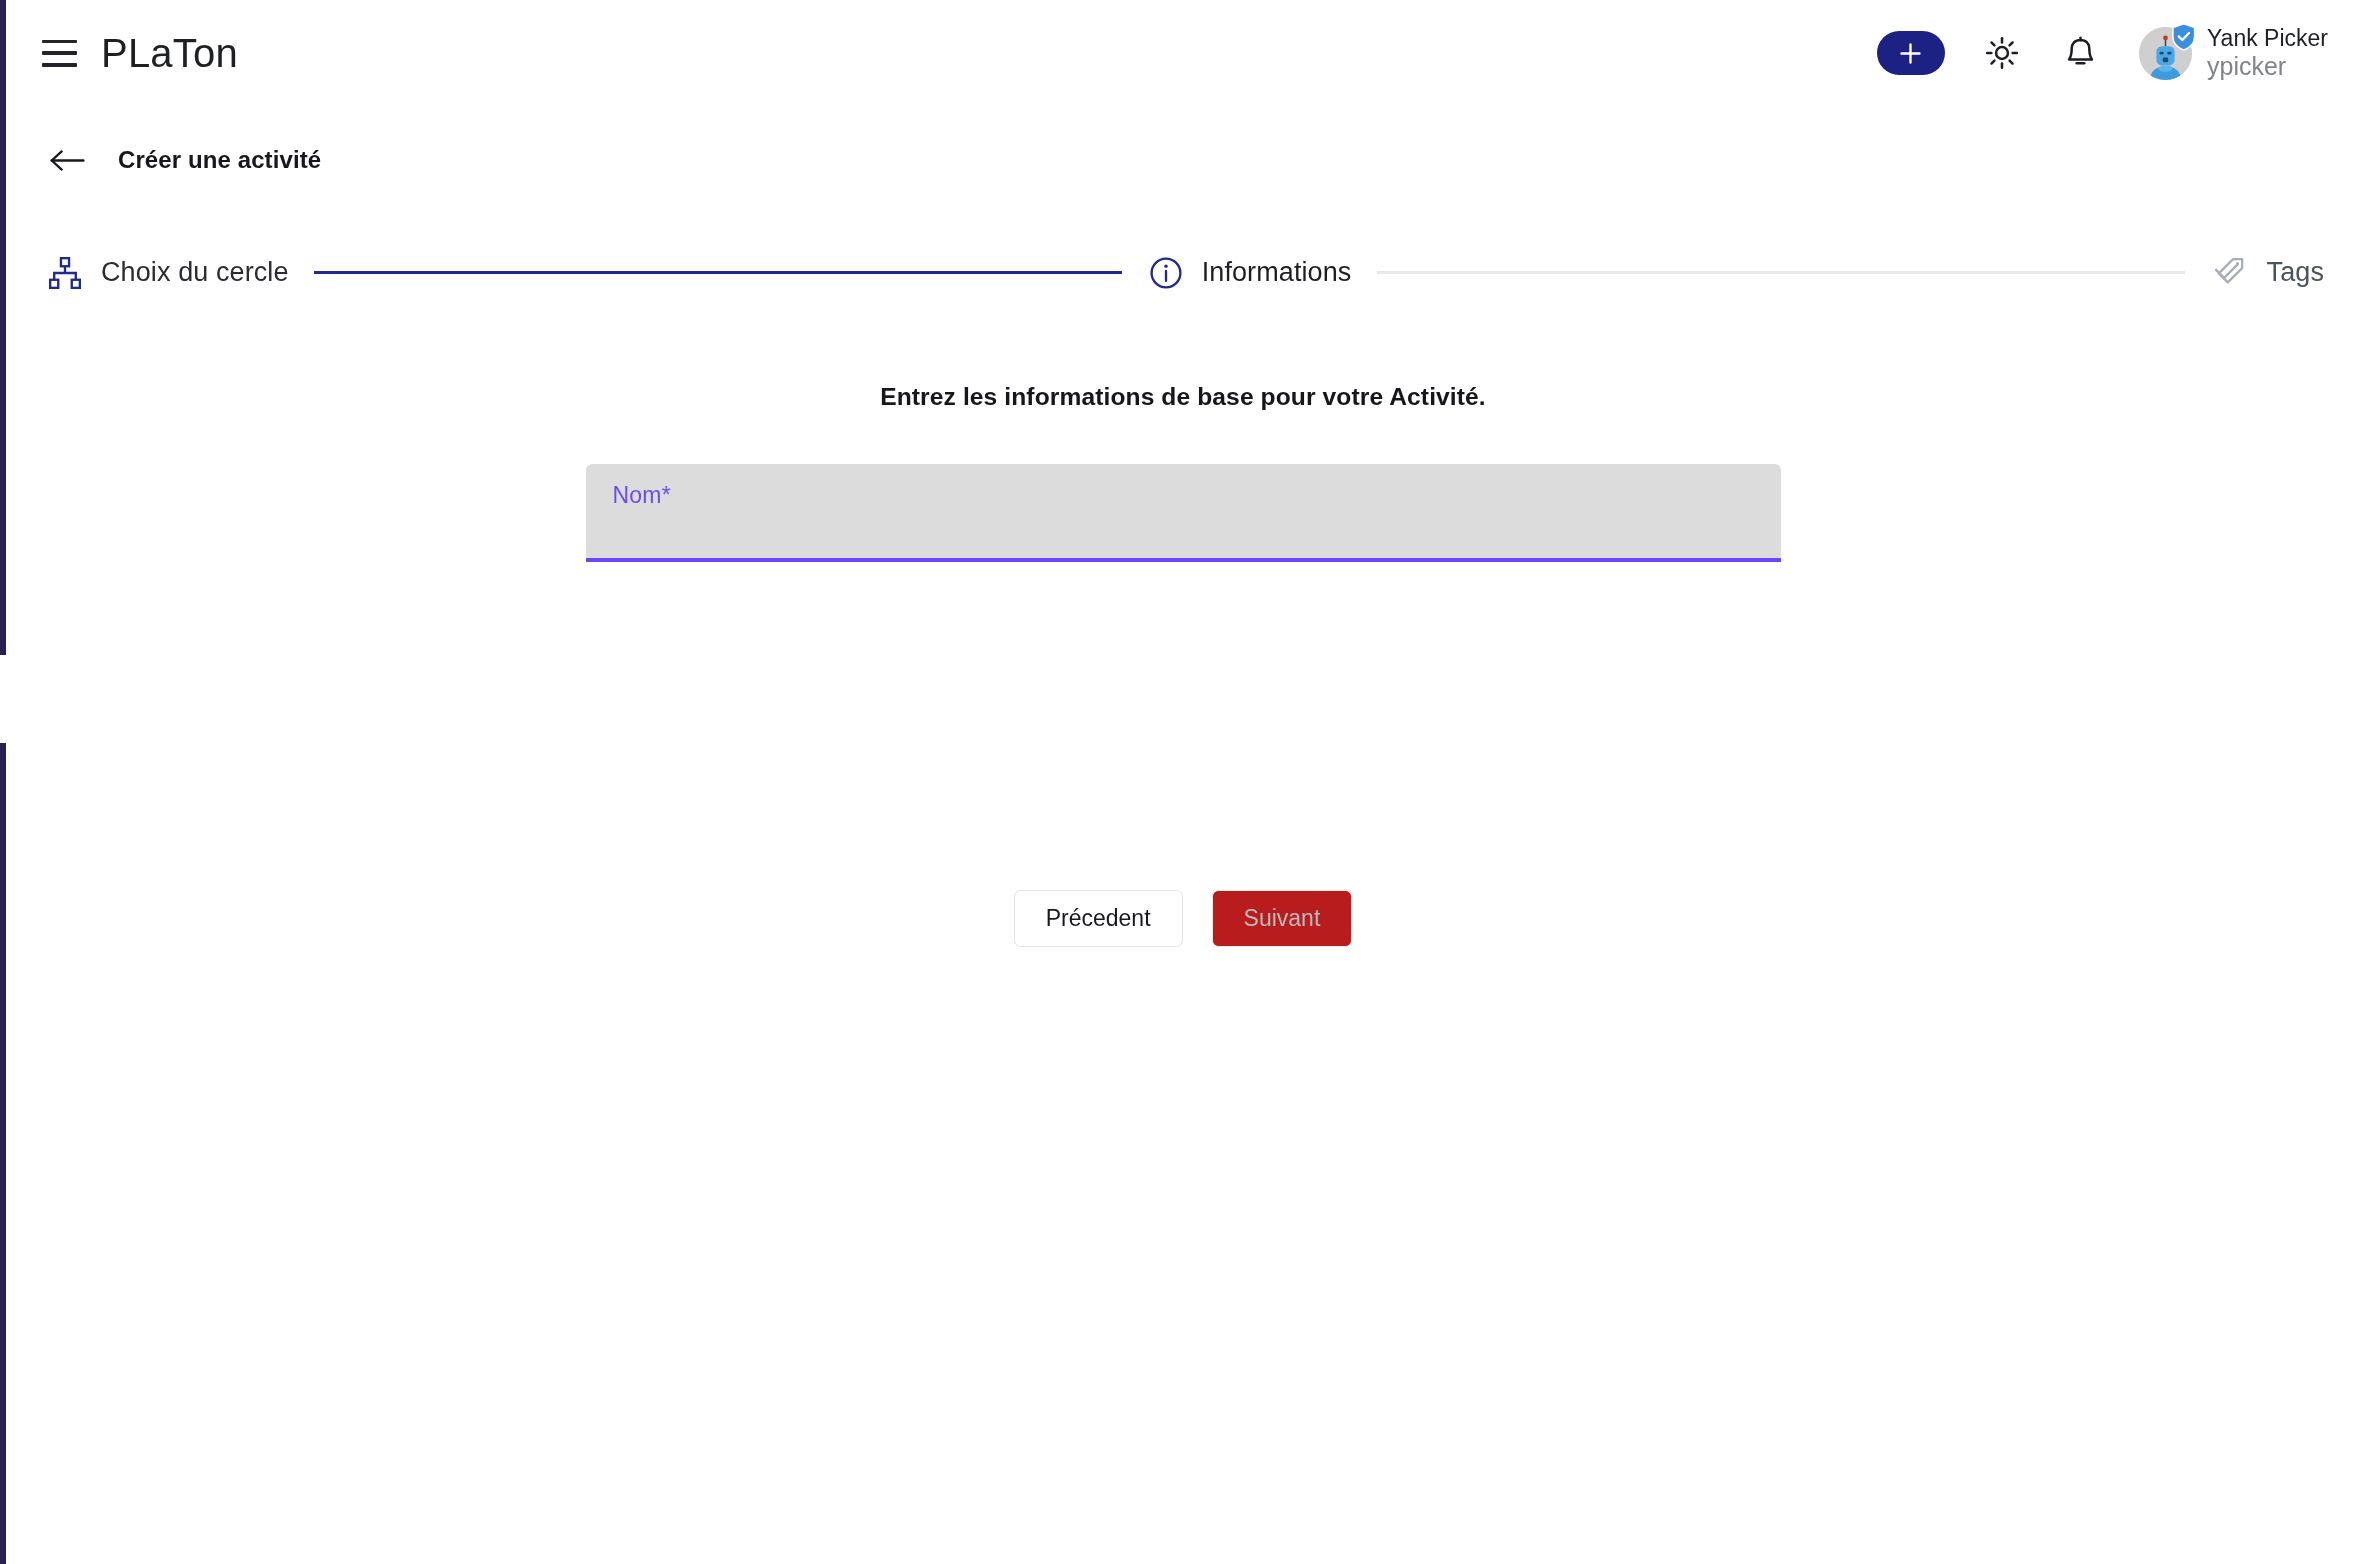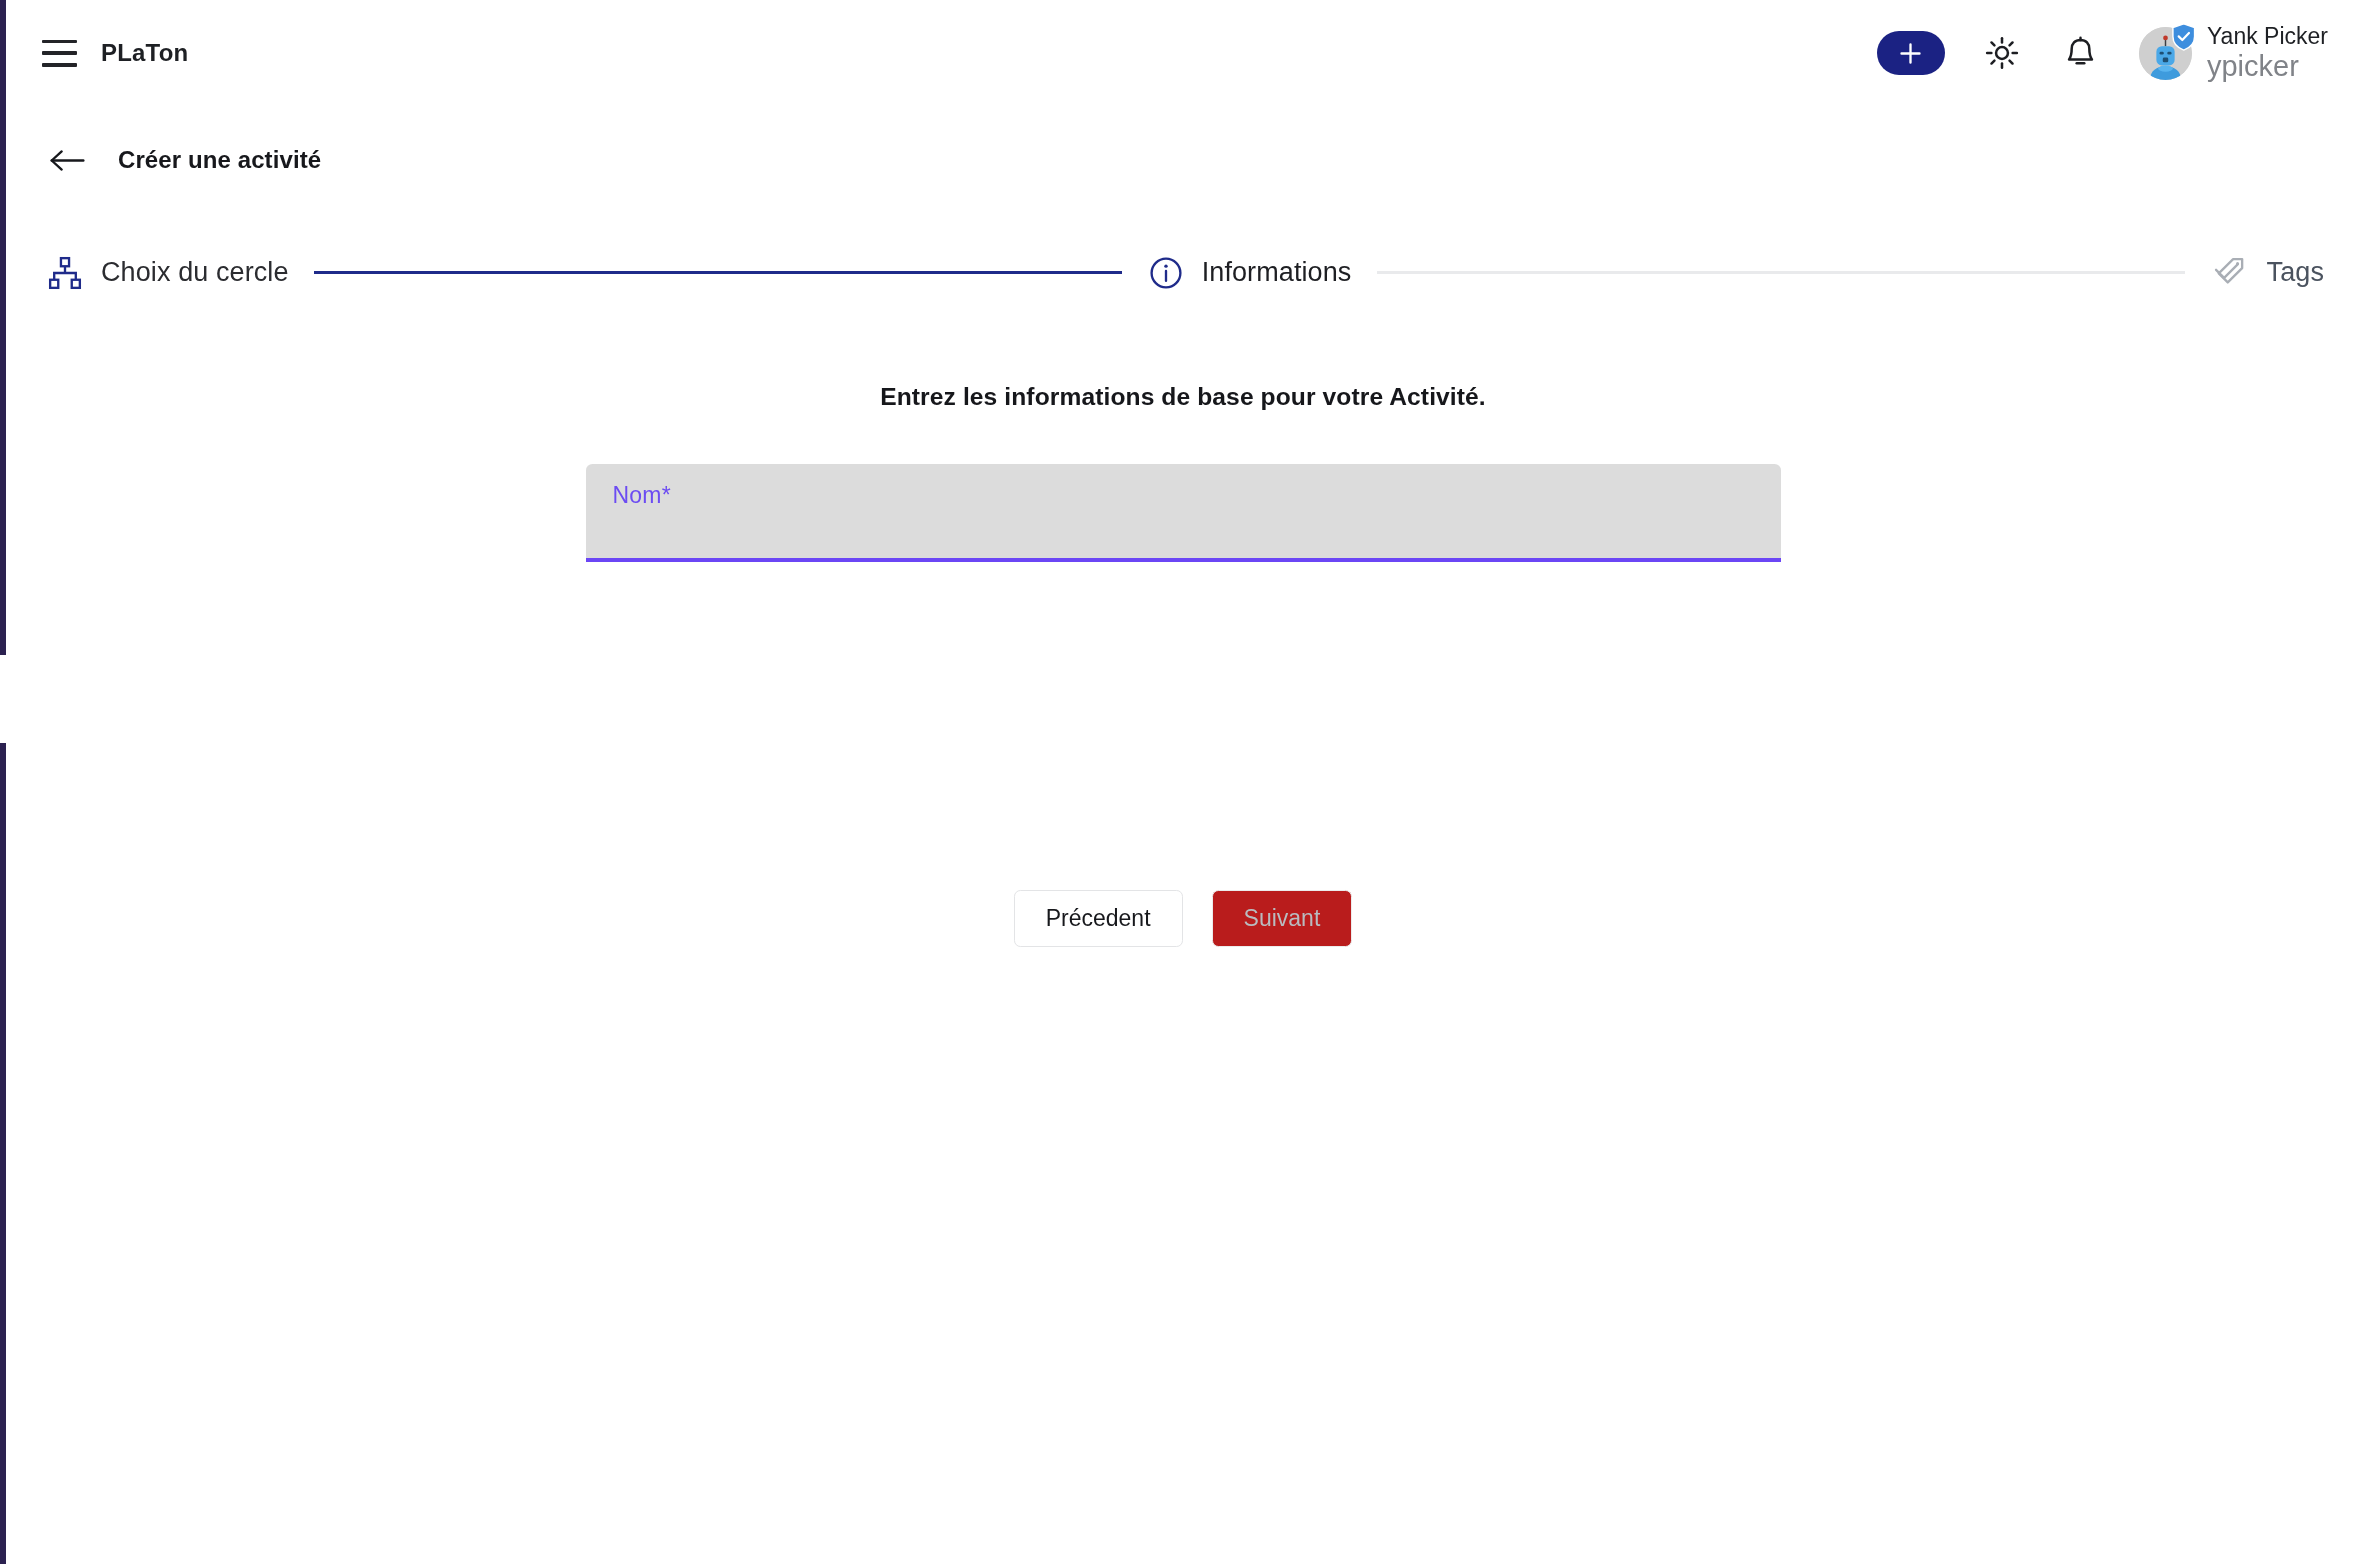--- a/index.html
+++ b/index.html
@@ -51,24 +51,24 @@
     cursor: pointer;
   }
   .hamburger span {
     display: block;
     height: 3.1px;
     width: 100%;
     background: #232428;
     border-radius: 0.9px;
   }
   .brand {
-    font-size: 24px;
+    font-size: 40px;
     color: #1e2024;
     letter-spacing: 0.2px;
-    font-weight: 700;
+    font-weight: 400;
   }
 
   .appbar-right {
     display: flex;
     align-items: center;
     gap: 35px;
   }
   .add-btn {
     width: 68px; height: 44px;
     background: #1b2283;
@@ -101,21 +101,21 @@
     position: relative;
   }
   .avatar svg { display:block; }
   .avatar-badge {
     position: absolute;
     right: -4.6px; top: -3.6px;
     width: 25.5px; height: 28px;
   }
   .user-names { display: flex; flex-direction: column; line-height: 1.12; }
   .user-fullname { font-size: 23px; color: #1e2024; }
-  .user-handle { font-size: 29px; color: #808388; }
+  .user-handle { font-size: 25px; color: #808388; }
 
   
   .page-head {
     position: absolute;
     left: 0; top: 128px;
     width: 2366px;
     height: 64px;
     display: flex;
     align-items: center;
     padding-left: 47px;

